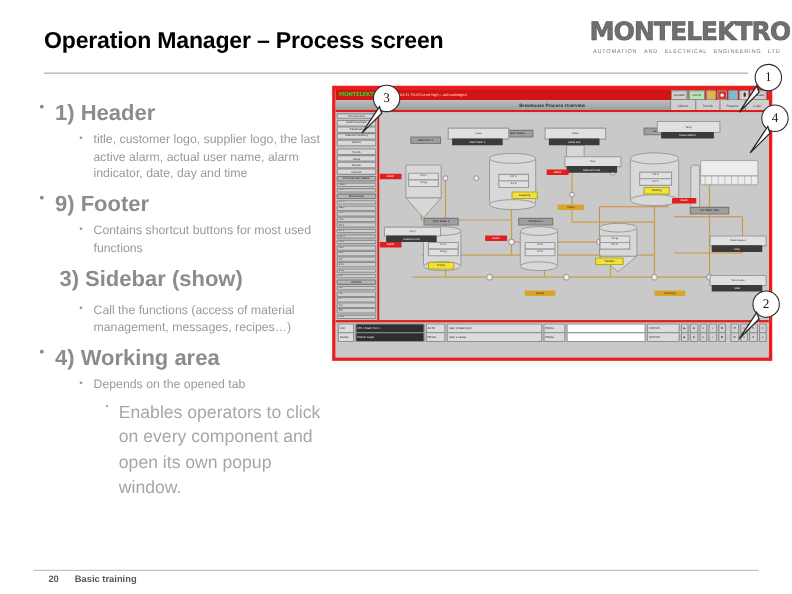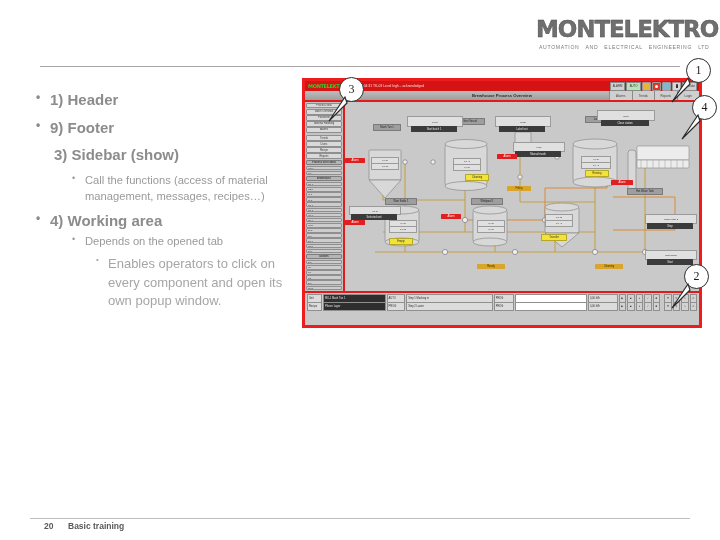--- a/index.html
+++ b/index.html
@@ -31,37 +31,37 @@
   }
   .logo-sub{
     margin-top:3px;font-size:5.1px;color:#7a7a7a;letter-spacing:0.7px;
     font-family:"Liberation Sans", sans-serif;
   }
   .logo-sub span{margin:0 3px;}
 
   
   .bullets{position:absolute;left:36px;top:90px;width:268px;color:#8c8c8c;}
   .l1{
-    position:relative;font-size:15px;font-weight:bold;color:#8c8c8c;
+    position:relative;font-size:20px;font-weight:bold;color:#8c8c8c;
     padding-left:14px;margin-bottom:2px;line-height:1.38;
   }
   .l1::before{
     content:"\2022";position:absolute;left:0;top:-1px;font-size:12px;color:#8c8c8c;
   }
   .l1.nodot{padding-left:18px;}
   .l1.nodot::before{content:"";}
   .l2{
     position:relative;font-size:11.2px;color:#9a9a9a;font-weight:normal;
     padding-left:49px;line-height:1.42;margin-bottom:1px;
   }
   .l2::before{
     content:"\2022";position:absolute;left:36px;top:-1px;font-size:9px;color:#9a9a9a;
   }
   .l3{
-    position:relative;font-size:13px;color:#a6a6a6;font-weight:normal;
+    position:relative;font-size:16px;color:#a6a6a6;font-weight:normal;
     padding-left:72px;line-height:1.42;
   }
   .l3::before{
     content:"\2022";position:absolute;left:60px;top:-1px;font-size:8px;color:#a6a6a6;
   }
   .gap{height:5px;}
 
   
   .foot-rule{position:absolute;left:30px;top:518px;width:660px;height:1px;background:#bdbdbd;}
   .foot-num{position:absolute;left:44px;top:521px;font-size:8.5px;font-weight:bold;color:#595959;}
@@ -158,33 +158,36 @@
     width:23px;height:23px;border-radius:50%;background:#ffffff;
     border:1.2px solid #2b2b2b;display:flex;align-items:center;justify-content:center;
     font-size:12px;color:#1a1a1a;font-family:"Liberation Serif", serif;
   }
 </style>
 </head>
 <body>
 
 <div class="slide">
 
+  <div class="title">Operation Manager – Process screen</div>
   <div class="title-rule"></div>
 
   <div class="logo">
     <div class="logo-word">MONTELEKTRO</div>
     <div class="logo-sub">
       <span>AUTOMATION</span><span>AND</span><span>ELECTRICAL</span><span>ENGINEERING</span><span>LTD</span>
     </div>
   </div>
 
   <div class="bullets">
     <div class="l1">1) Header</div>
+    <div class="l2">title, customer logo, supplier logo, the last active alarm, actual user name, alarm indicator, date, day and time</div>
     <div class="gap"></div>
     <div class="l1">9) Footer</div>
+    <div class="l2">Contains shortcut buttons for most used functions</div>
     <div class="gap"></div>
     <div class="l1 nodot">3) Sidebar (show)</div>
     <div class="gap"></div>
     <div class="l2">Call the functions  (access of material management, messages, recipes…)</div>
     <div class="gap"></div>
     <div class="l1">4) Working area</div>
     <div class="l2">Depends on the opened tab</div>
     <div class="gap"></div>
     <div class="l3">Enables operators to click on every component and open its own popup window.</div>
   </div>

